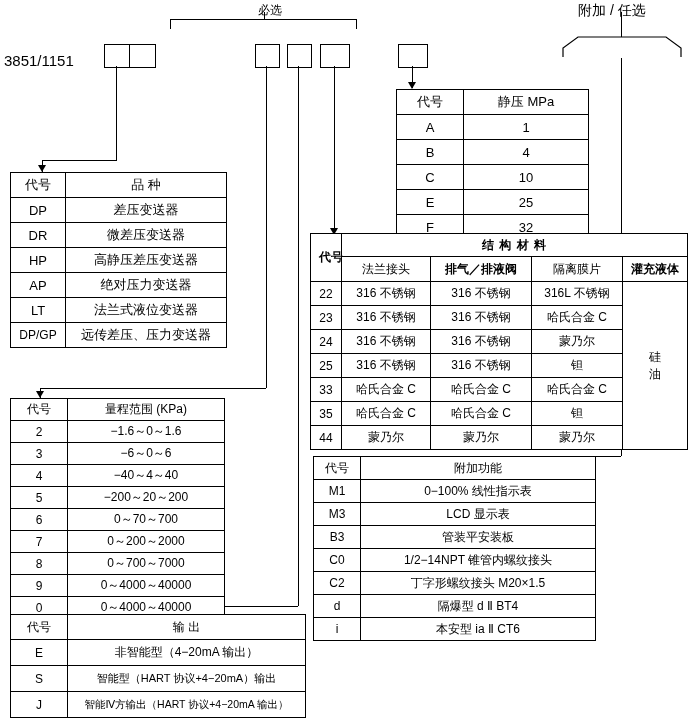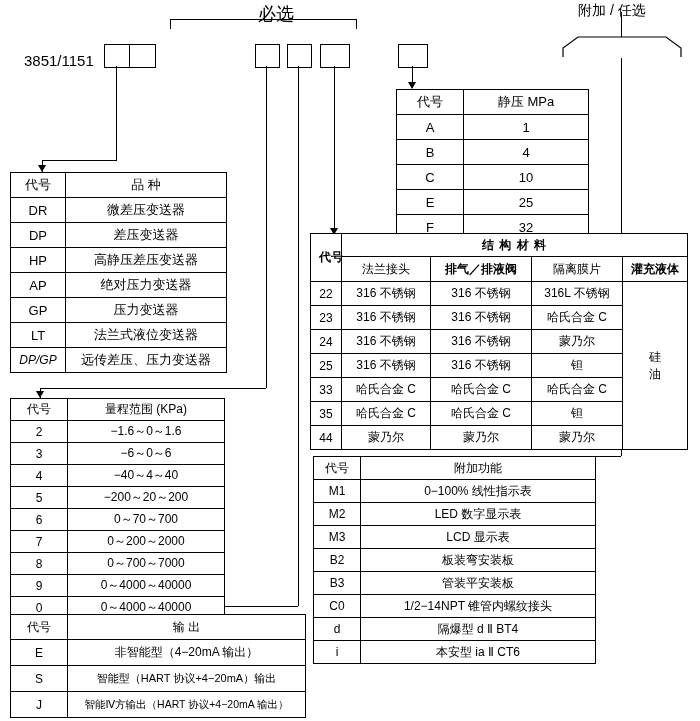--- a/index.html
+++ b/index.html
@@ -23,24 +23,24 @@
   .lnh{height:1px;}
   .lnv{width:1px;}
   .lbl{position:absolute;font-size:13px;white-space:nowrap;}
   .modeltext{font-size:15px;}
   
   .arrow{position:absolute;width:0;height:0;border-left:4px solid transparent;border-right:4px solid transparent;border-top:7px solid #000;}
 </style>
 </head>
 <body>
 
-<div class="lbl abs" style="left:258px;top:2px;font-size:18px;text-align:center;">必选</div>
+<div class="lbl abs" style="left:258px;top:2px;font-size:12px;text-align:center;">必选</div>
 <div class="lbl abs" style="left:578px;top:2px;font-size:14px;">附加 / 任选</div>
 
-<div class="abs modeltext" style="left:24px;top:52px;">3851/1151</div>
+<div class="abs modeltext" style="left:4px;top:52px;">3851/1151</div>
 
 <div class="abs codebox" style="left:104px;top:44px;width:25px;height:22px;"></div>
 <div class="abs codebox" style="left:129px;top:44px;width:25px;height:22px;"></div>
 <div class="abs codebox" style="left:255px;top:44px;width:23px;height:22px;"></div>
 <div class="abs codebox" style="left:287px;top:44px;width:23px;height:22px;"></div>
 <div class="abs codebox" style="left:320px;top:44px;width:28px;height:22px;"></div>
 <div class="abs codebox" style="left:398px;top:44px;width:28px;height:22px;"></div>
 
 <svg class="abs" style="left:562px;top:36px;" width="120" height="22">
   <path d="M1,21 L1,12 L16,1 L104,1 L119,12 L119,21" fill="none" stroke="#000" stroke-width="1.2"></path>
@@ -109,45 +109,41 @@
 </div>
 
 <div class="abs" style="left:10px;top:172px;">
   <table class="tbl" style="font-size:13px;">
     <tbody>
         <tr class="hdr">
       <td style="width:50px;height:24px;">代号</td>
       <td style="width:156px;height:24px;">品    种</td>
     </tr>
     <tr>
+          <td style="height:24px;">DP</td>
+          <td>差压变送器</td>
+        </tr>
+    <tr>
           <td style="height:24px;">DR</td>
           <td>微差压变送器</td>
         </tr>
     <tr>
-          <td style="height:24px;">DP</td>
-          <td>差压变送器</td>
-        </tr>
-    <tr>
           <td style="height:24px;">HP</td>
           <td>高静压差压变送器</td>
         </tr>
     <tr>
           <td style="height:24px;">AP</td>
           <td>绝对压力变送器</td>
         </tr>
     <tr>
-          <td style="height:24px;">GP</td>
-          <td>压力变送器</td>
-        </tr>
-    <tr>
           <td style="height:24px;">LT</td>
           <td>法兰式液位变送器</td>
         </tr>
     <tr>
-          <td style="height:24px;font-size:12px;font-style:italic;">DP/GP</td>
+          <td style="height:24px;font-size:12px;">DP/GP</td>
           <td>远传差压、压力变送器</td>
         </tr>
   </tbody>
     </table>
 </div>
 
 <div class="abs" style="left:310px;top:233px;">
   <table class="tbl" style="font-size:12px;">
     <tbody>
         <tr>
@@ -287,40 +283,36 @@
     <tbody>
         <tr class="hdr">
       <td style="width:42px;height:22px;">代号</td>
       <td style="width:230px;height:22px;">附加功能</td>
     </tr>
     <tr>
           <td style="height:22px;">M1</td>
           <td>0−100% 线性指示表</td>
         </tr>
     <tr>
-          <td style="height:22px;">M2</td>
-          <td>LED 数字显示表</td>
-        </tr>
-    <tr>
           <td style="height:22px;">M3</td>
           <td>LCD 显示表</td>
         </tr>
     <tr>
-          <td style="height:22px;">B2</td>
-          <td>板装弯安装板</td>
-        </tr>
-    <tr>
           <td style="height:22px;">B3</td>
           <td>管装平安装板</td>
         </tr>
     <tr>
           <td style="height:22px;">C0</td>
           <td>1/2−14NPT 锥管内螺纹接头</td>
         </tr>
     <tr>
+          <td style="height:22px;">C2</td>
+          <td>丁字形螺纹接头 M20×1.5</td>
+        </tr>
+    <tr>
           <td style="height:22px;">d</td>
           <td>隔爆型 d Ⅱ BT4</td>
         </tr>
     <tr>
           <td style="height:22px;">i</td>
           <td>本安型 ia Ⅱ CT6</td>
         </tr>
   </tbody>
     </table>
 </div>

